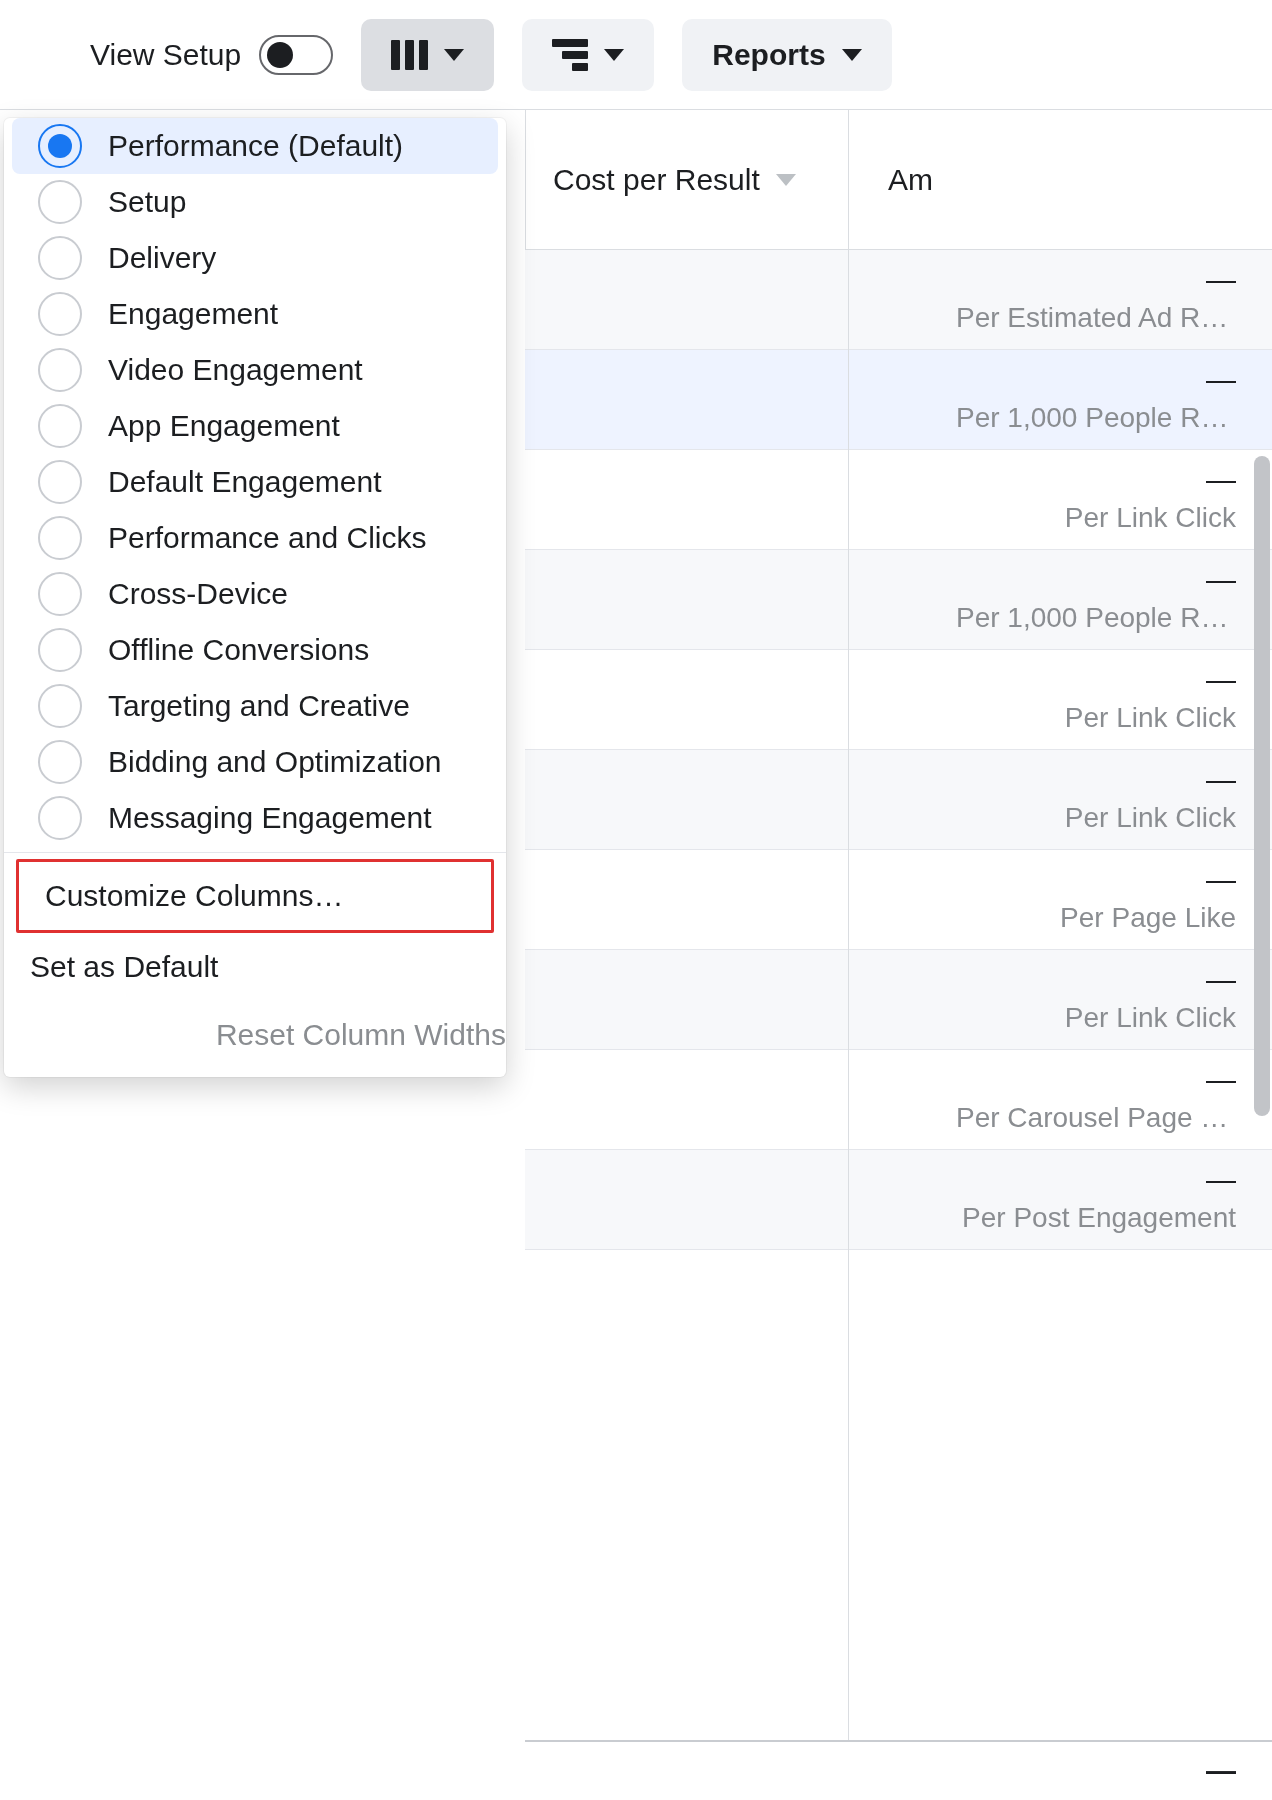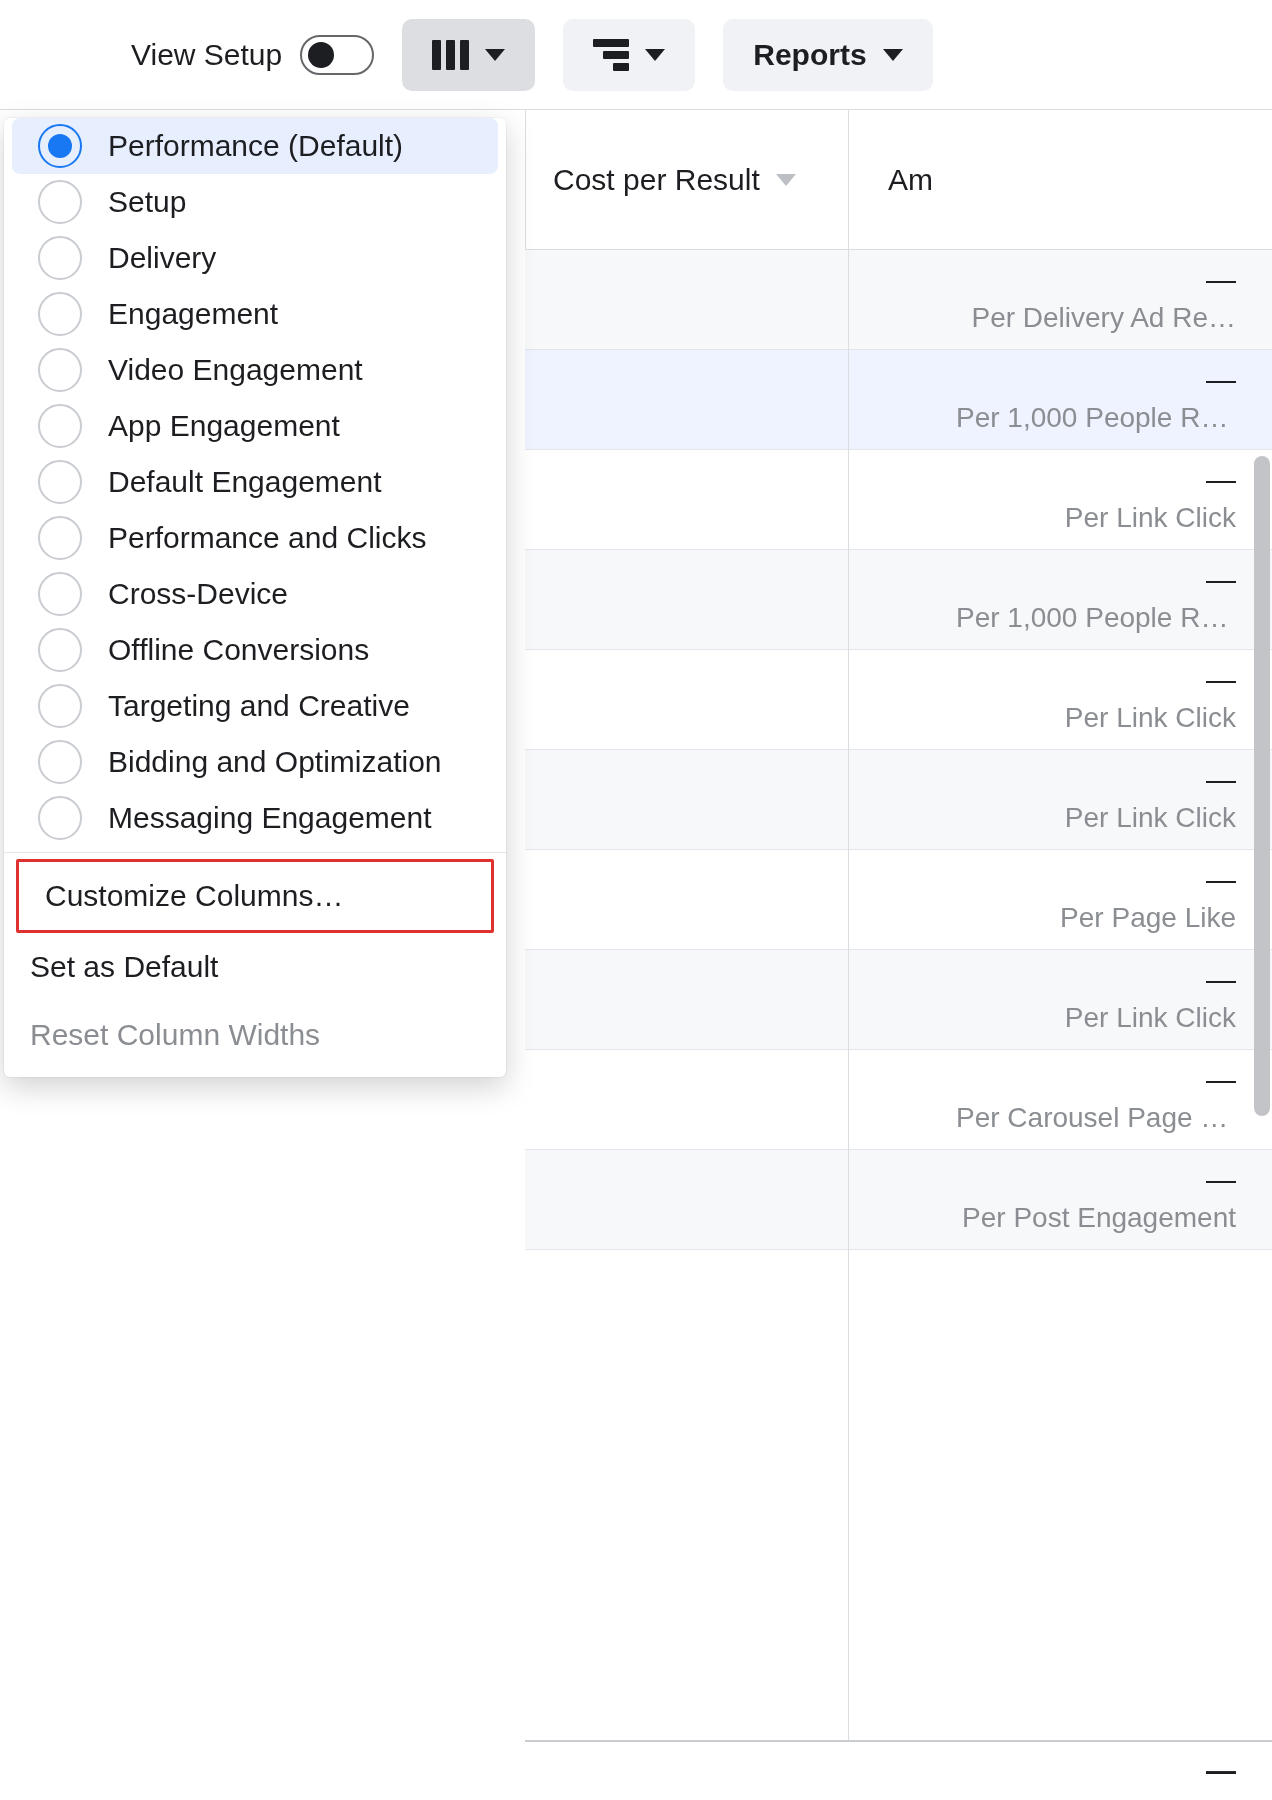--- a/index.html
+++ b/index.html
@@ -20,21 +20,20 @@
     align-items: center;
     padding: 0 30px 0 90px;
     gap: 28px;
     position: relative;
     z-index: 5;
   }
   .vs-wrap {
     display: flex;
     align-items: center;
     gap: 18px;
-    margin-left: 41px;
   }
   .vs-label {
     font-size: 30px;
     font-weight: 400;
     color: #1c1e21;
   }
   .toggle {
     width: 74px;
     height: 40px;
     border: 2px solid #66676b;
@@ -270,20 +269,21 @@
     height: 68px;
     display: flex;
     align-items: center;
     padding-left: 26px;
     font-size: 30px;
     cursor: pointer;
   }
   .action.disabled {
     color: #8a8d91;
     cursor: default;
+    justify-content: flex-end;
   }
   .highlight-box {
     border: 3px solid #e03131;
     margin: 0 12px;
     border-radius: 2px;
   }
 </style>
 </head>
 <body>
 
@@ -330,21 +330,21 @@
     <div class="col-header-vline" style="left:323px"></div>
     <div class="ch-cell" style="padding-left:40px">
       <span>Am</span>
     </div>
   </div>
 
   <div class="rows" id="rows-container">
       <div class="data-row shade">
         <div style="width: 297px; display: flex; flex-direction: column; align-items: flex-end;">
           <span class="dash">—</span>
-          <span class="sub">Per Delivery Ad Re…</span>
+          <span class="sub">Per Estimated Ad Re…</span>
         </div>
       </div>
       <div class="data-row sel">
         <div style="width: 297px; display: flex; flex-direction: column; align-items: flex-end;">
           <span class="dash">—</span>
           <span class="sub">Per 1,000 People Re…</span>
         </div>
       </div>
       <div class="data-row">
         <div style="width: 297px; display: flex; flex-direction: column; align-items: flex-end;">

